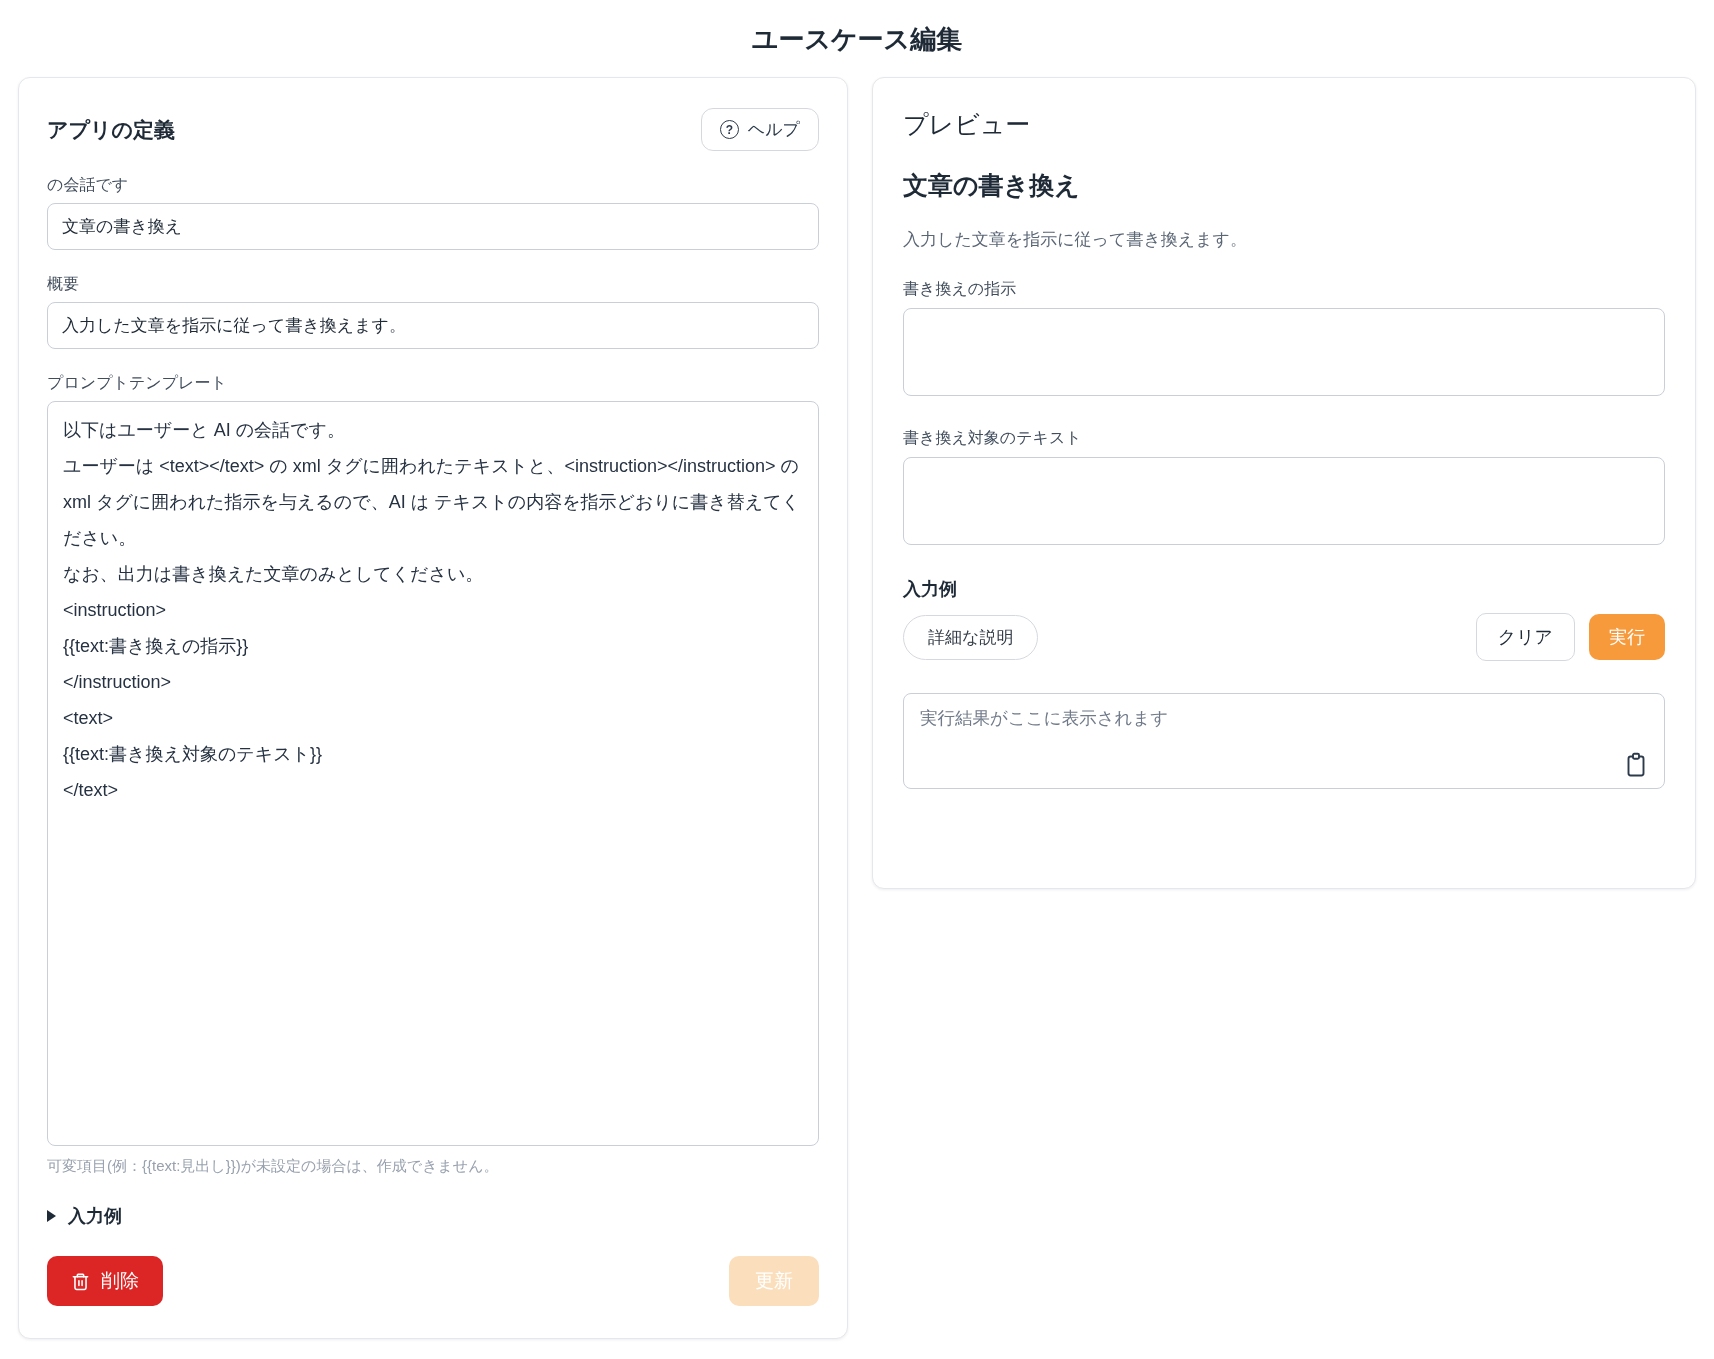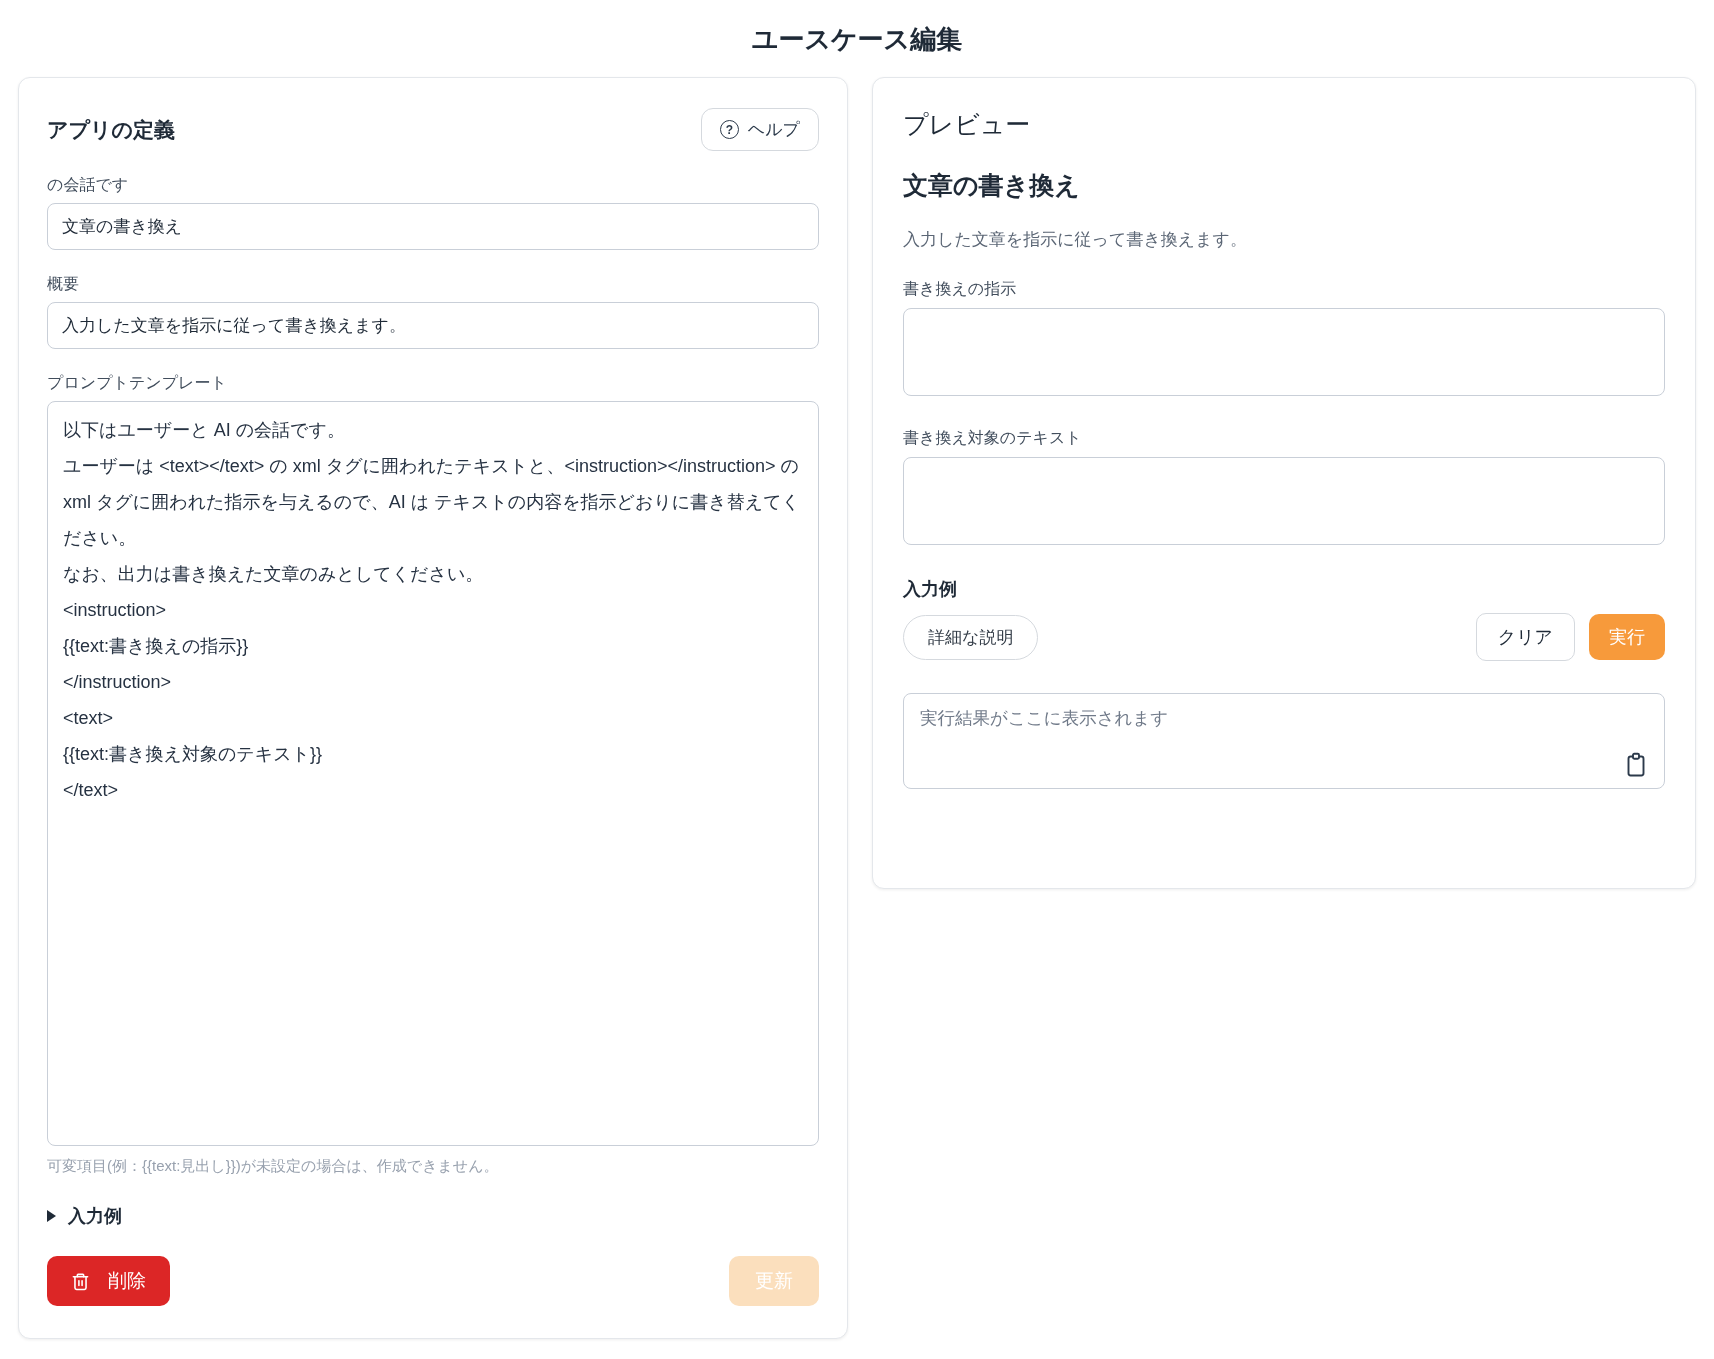--- a/index.html
+++ b/index.html
@@ -66,21 +66,21 @@
     font-size: 18px; font-weight: 700; color: #1f2a37;
   }
   .tri-right {
     width: 0; height: 0;
     border-left: 9px solid #1f2a37;
     border-top: 6px solid transparent;
     border-bottom: 6px solid transparent;
   }
   .editor-footer { display: flex; justify-content: space-between; align-items: center; margin-top: 28px; }
   .delete-btn {
-    display: inline-flex; align-items: center; gap: 18px;
+    display: inline-flex; align-items: center; gap: 11px;
     background: #dc2626; color: #fff; border: none; border-radius: 10px;
     padding: 12px 24px; font-size: 19px; cursor: pointer; font-family: inherit;
   }
   .update-btn {
     background: #fbdfbd; color: #ffffff; border: none; border-radius: 10px;
     padding: 12px 26px; font-size: 19px; cursor: not-allowed; font-family: Liberation Serif, serif;
   }
 
   
   .preview-heading { font-size: 25px; font-weight: 400; color: #1f2a37; }

